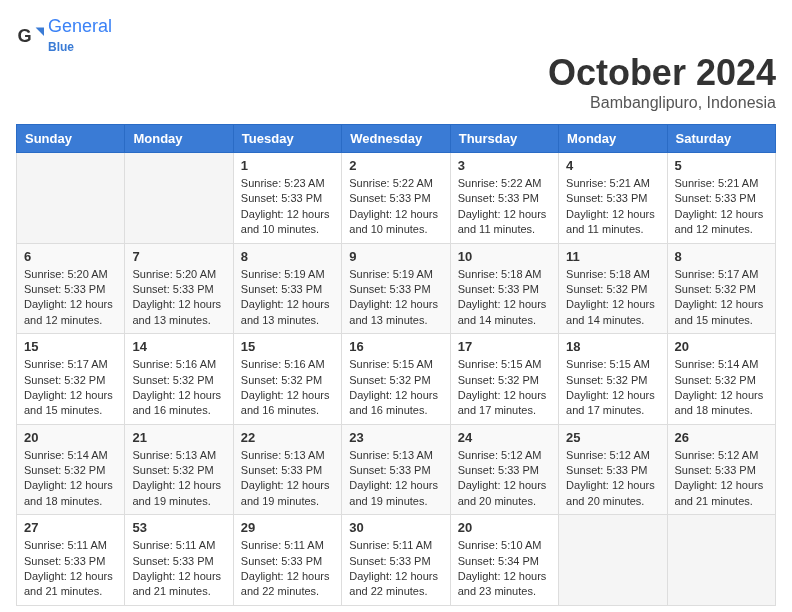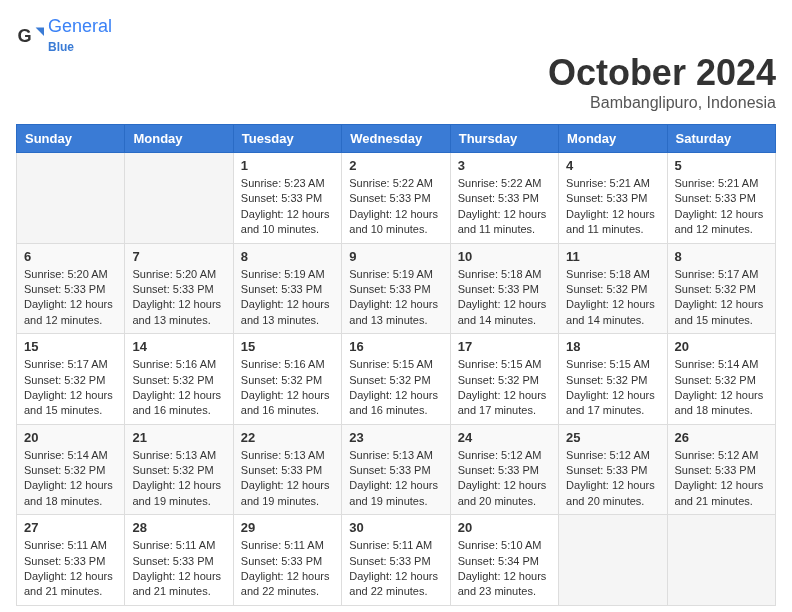--- a/index.html
+++ b/index.html
@@ -228,21 +228,21 @@
           <span class="day-number">26</span>
           <div class="day-info">Sunrise: 5:12 AM<br>Sunset: 5:33 PM<br>Daylight: 12 hours<br>and 21 minutes.</div>
         </td>
       </tr>
       <tr class="week-row">
         <td>
           <span class="day-number">27</span>
           <div class="day-info">Sunrise: 5:11 AM<br>Sunset: 5:33 PM<br>Daylight: 12 hours<br>and 21 minutes.</div>
         </td>
         <td>
-          <span class="day-number">28</span>
+          <span class="day-number">53</span>
           <div class="day-info">Sunrise: 5:11 AM<br>Sunset: 5:33 PM<br>Daylight: 12 hours<br>and 21 minutes.</div>
         </td>
         <td>
           <span class="day-number">29</span>
           <div class="day-info">Sunrise: 5:11 AM<br>Sunset: 5:33 PM<br>Daylight: 12 hours<br>and 22 minutes.</div>
         </td>
         <td>
           <span class="day-number">30</span>
           <div class="day-info">Sunrise: 5:11 AM<br>Sunset: 5:33 PM<br>Daylight: 12 hours<br>and 22 minutes.</div>
         </td>

